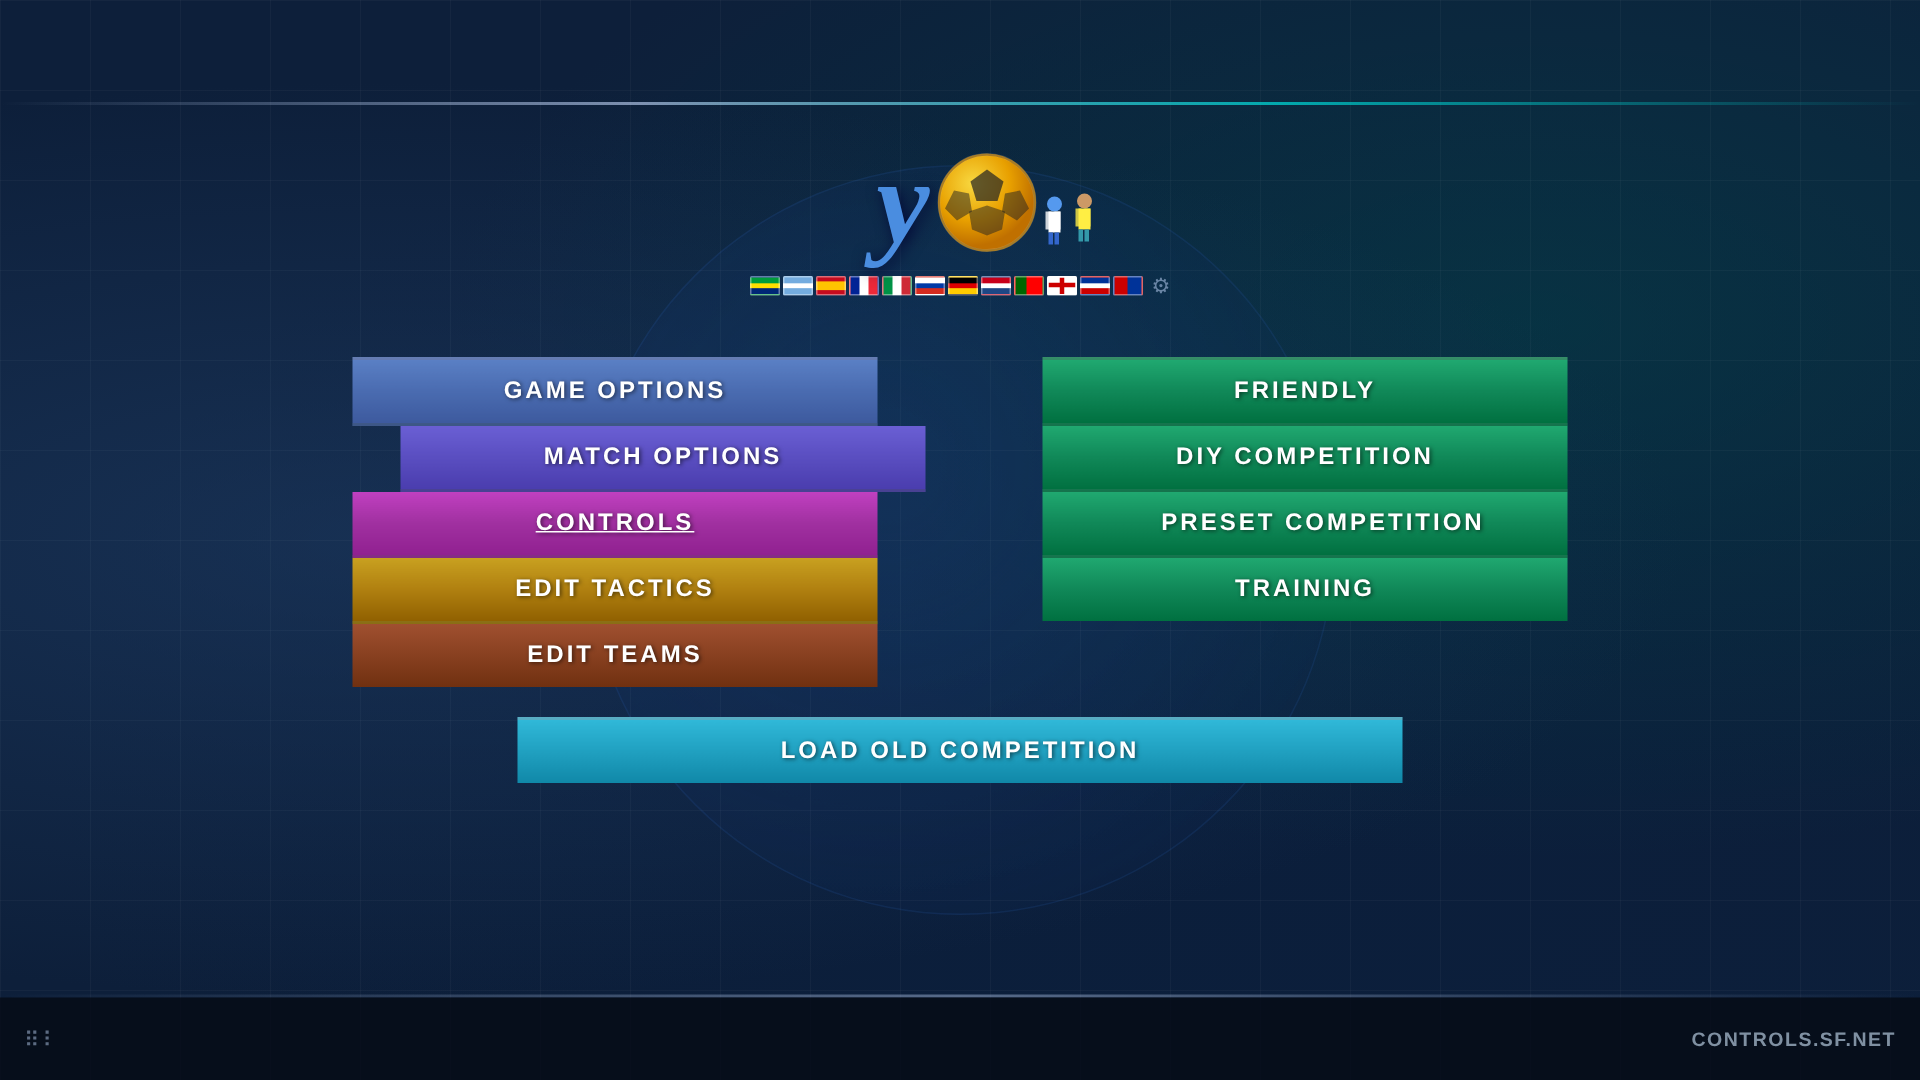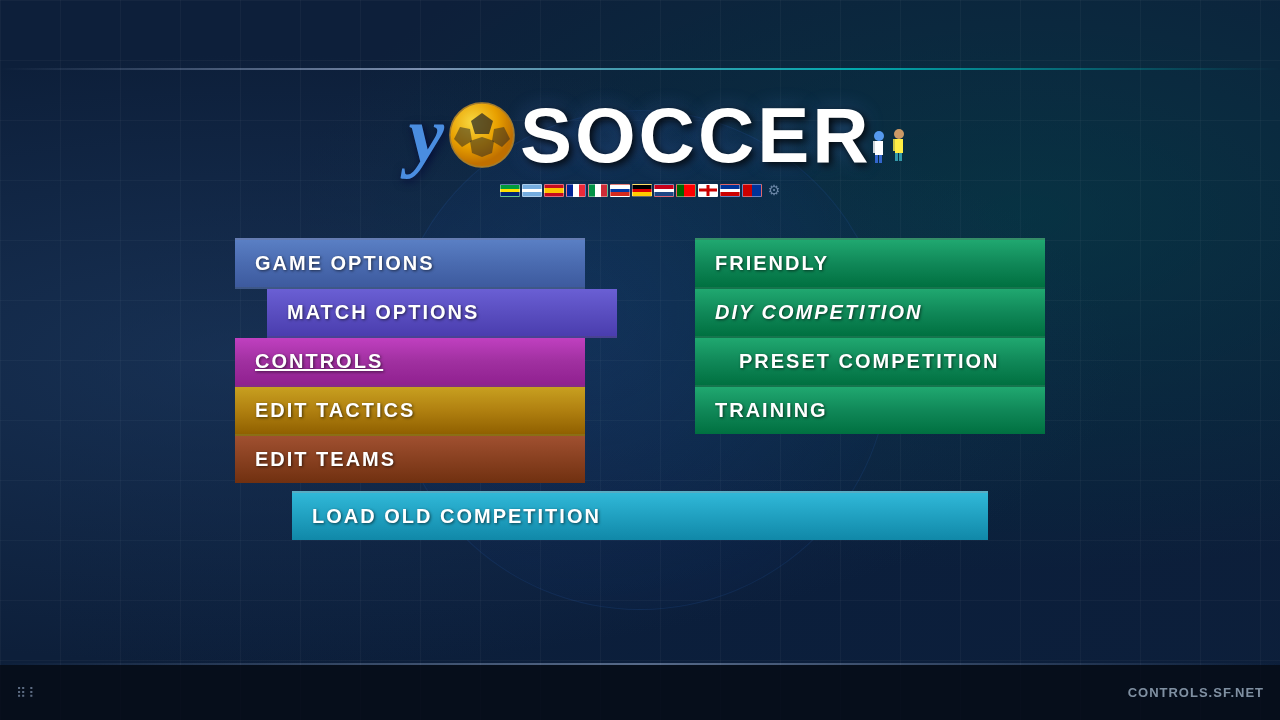--- a/index.html
+++ b/index.html
@@ -112,24 +112,24 @@
       width: 350px;
     }
 
     .menu-btn {
       display: block;
       width: 100%;
       padding: 12px 20px;
       border: none;
       cursor: pointer;
       font-family: 'Arial Black', 'Arial Bold', Arial, sans-serif;
-      font-size: 20px;
+      font-size: 16px;
       font-weight: 900;
       letter-spacing: 2px;
-      text-align: left;
+      text-align: center;
       color: white;
       text-shadow: 1px 1px 3px rgba(0,0,0,0.6);
       border-bottom: 2px solid rgba(0,0,0,0.3);
       transition: filter 0.1s;
     }
 
     .menu-btn:last-child {
       border-bottom: none;
     }
 
@@ -156,36 +156,35 @@
       background: linear-gradient(180deg, #a05030 0%, #884020 50%, #703010 100%);
     }
 
     .btn-friendly {
       background: linear-gradient(180deg, #20a870 0%, #108858 50%, #007040 100%);
       border-top: 2px solid rgba(255,255,255,0.2);
     }
 
     .btn-diy-competition {
       background: linear-gradient(180deg, #20a870 0%, #108858 50%, #007040 100%);
-      font-style: italic;
     }
 
     .btn-preset-competition {
       background: linear-gradient(180deg, #20a870 0%, #108858 50%, #007040 100%);
       padding-left: 44px;
     }
 
     .btn-training {
       background: linear-gradient(180deg, #20a870 0%, #108858 50%, #007040 100%);
     }
 
     
     .bottom-button-container {
-      margin-top: 8px;
-      width: 696px;
+      margin-top: 20px;
+      width: 590px;
     }
 
     .btn-load-old {
       background: linear-gradient(180deg, #30b8d8 0%, #20a0c0 50%, #1088a8 100%);
       border-top: 2px solid rgba(255,255,255,0.3);
     }
 
     
     .logo-composed {
       position: relative;
@@ -286,21 +285,20 @@
             </radialGradient>
           </defs>
           <circle cx="34" cy="34" r="32" fill="url(#ballGrad)" stroke="#996600" stroke-width="1.5"></circle>
 
           <polygon points="34,12 45,20 41,33 27,33 23,20" fill="#222" opacity="0.7"></polygon>
           <polygon points="56,26 62,38 54,46 44,40 46,28" fill="#222" opacity="0.5"></polygon>
           <polygon points="12,26 22,28 24,40 14,46 6,38" fill="#222" opacity="0.5"></polygon>
           <polygon points="34,56 24,52 22,40 34,36 46,40 44,52" fill="#222" opacity="0.5"></polygon>
           <circle cx="34" cy="34" r="32" fill="none" stroke="rgba(255,255,255,0.15)" stroke-width="2"></circle>
         </svg>
-        <span class="logo-soccer-text">SOCCER</span>
 
         <svg width="55" height="55" viewBox="0 0 55 55" style="position:absolute;right:-55px;bottom:4px;">
 
           <rect x="2" y="10" width="10" height="10" fill="#5599ee" rx="5"></rect>
           <rect x="3" y="20" width="8" height="14" fill="white"></rect>
           <rect x="1" y="20" width="4" height="12" fill="white" opacity="0.8"></rect>
           <rect x="7" y="20" width="4" height="12" fill="white" opacity="0.8"></rect>
           <rect x="3" y="34" width="3" height="8" fill="#3366cc"></rect>
           <rect x="7" y="34" width="3" height="8" fill="#3366cc"></rect>
 

